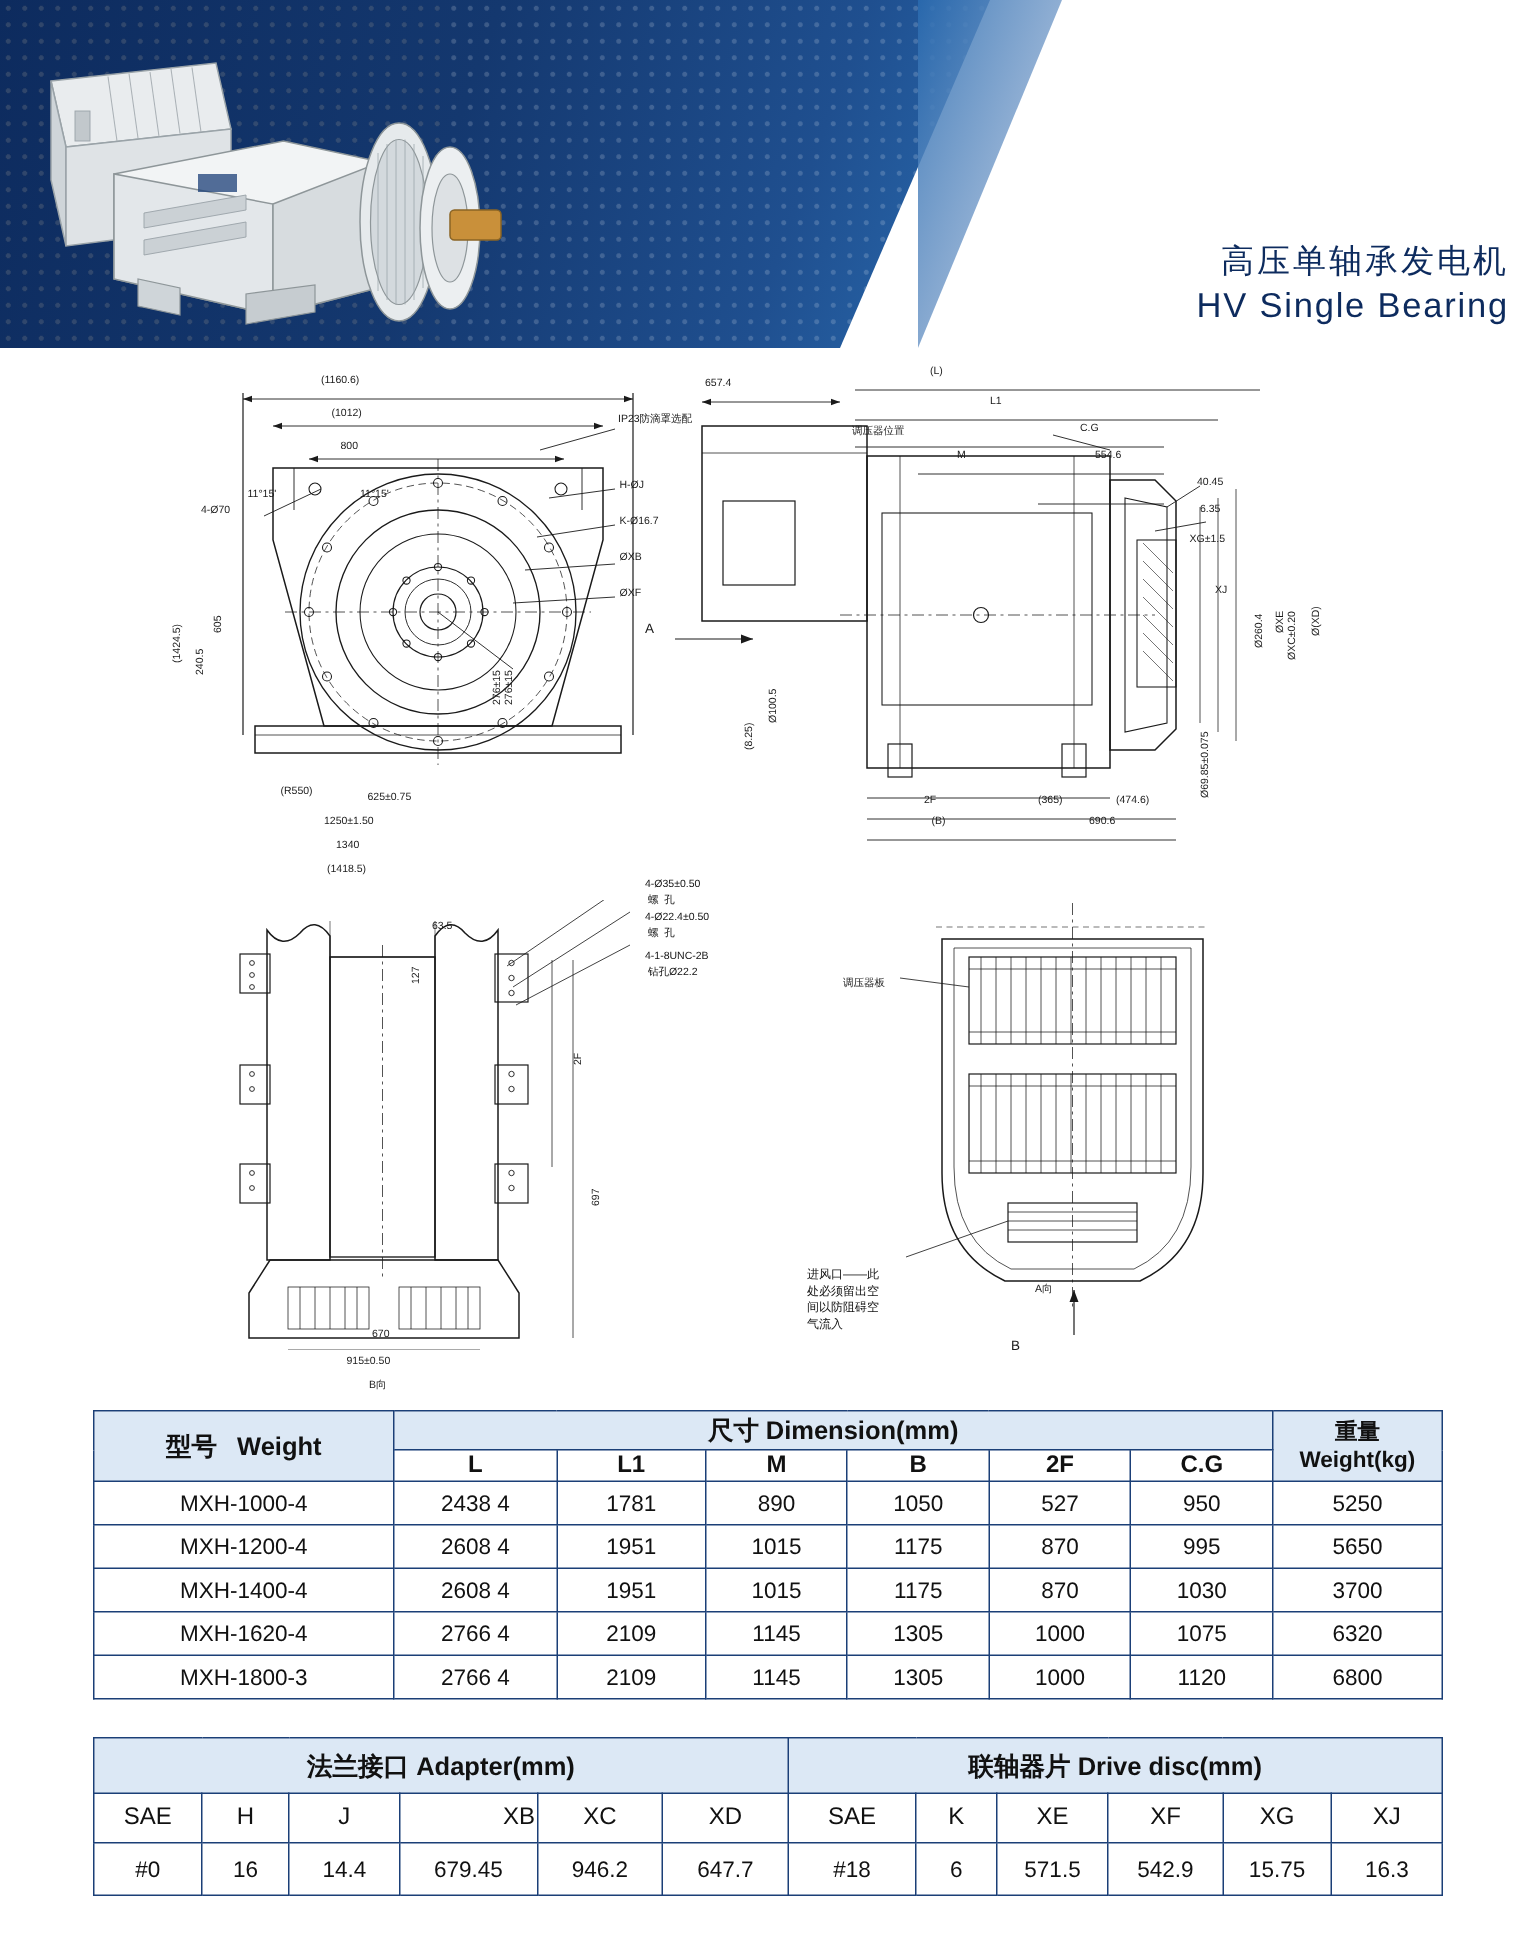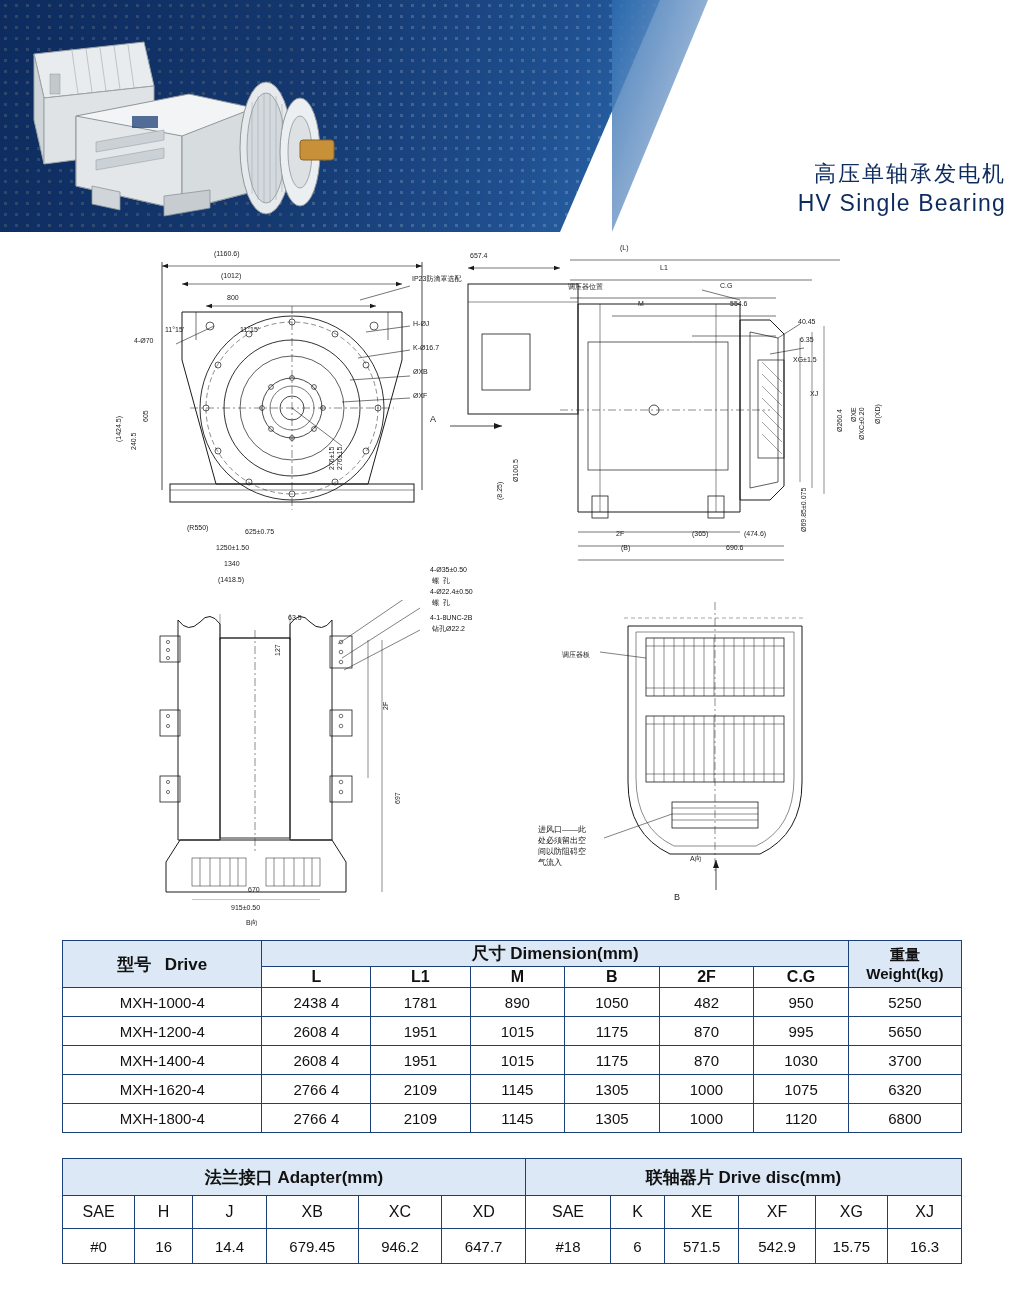--- a/index.html
+++ b/index.html
@@ -26,21 +26,21 @@
   .title-cn{font-size:22px;letter-spacing:2px;color:#0d2b5e;font-weight:500;line-height:28px;}
   .title-en{font-size:23px;letter-spacing:1.2px;color:#0d2b5e;font-weight:400;line-height:30px;}
 
   
   .machine{position:absolute;left:14px;top:24px;width:330px;height:200px;}
 
   
   .drawings{position:absolute;left:0;top:232px;width:1022px;height:700px;}
   .dim-txt{position:absolute;font-family:"Liberation Sans",sans-serif;font-size:7px;color:#1a1a1a;white-space:nowrap;}
   .dim-txt.v{transform:rotate(-90deg);transform-origin:left top;}
-  .cn-note{position:absolute;font-size:8px;color:#111;line-height:11px;white-space:pre;}
+  .cn-note{position:absolute;font-size:8px;color:#111;line-height:11px;white-space:pre;margin-top:20px;}
 
   
   table{border-collapse:collapse;position:absolute;}
   .tbl1{left:62px;top:940px;width:900px;}
   .tbl2{left:62px;top:1158px;width:900px;}
   .tbl1 th,.tbl1 td,.tbl2 th,.tbl2 td{border:1px solid #1b3f77;text-align:center;color:#111;}
   .tbl1 th{background:#dce8f5;font-weight:bold;}
   .tbl2 th{background:#dce8f5;font-weight:bold;}
   .tbl1 td{background:#ffffff;font-size:15px;height:26px;font-family:"Liberation Sans",sans-serif;margin-top:40px;}
   .tbl2 td{background:#ffffff;font-size:15px;height:32px;}
@@ -444,21 +444,21 @@
 <div class="dim-txt" style="left:690px;top:622px;">A向</div>
 <div class="dim-txt" style="left:674px;top:660px;font-size:9px;">B</div>
 
 </div>
 
 <table class="tbl1">
   <thead>
     <tr>
       <th rowspan="2" style="width:205px;">
         <span class="hdr-model">型号</span>
-        &nbsp;&nbsp;<span class="hdr-model">Drive</span>
+        &nbsp;&nbsp;<span class="hdr-model">Weight</span>
       </th>
       <th colspan="6">
         <span class="hdr-dim">尺寸</span>
         <span class="hdr-dim">Dimension(mm)</span>
       </th>
       <th rowspan="2" style="width:112px;" class="hdr-weight">
         <span>重量</span><br>
         <span>Weight(kg)</span>
       </th>
     </tr>
@@ -471,21 +471,21 @@
       <th class="hdr-sub" style="width:95px;">C.G</th>
     </tr>
   </thead>
   <tbody>
     <tr>
       <td>MXH-1000-4</td>
       <td>2438 4</td>
       <td>1781</td>
       <td>890</td>
       <td>1050</td>
-      <td>482</td>
+      <td>527</td>
       <td>950</td>
       <td>5250</td>
     </tr>
     <tr>
       <td>MXH-1200-4</td>
       <td>2608 4</td>
       <td>1951</td>
       <td>1015</td>
       <td>1175</td>
       <td>870</td>
@@ -506,21 +506,21 @@
       <td>MXH-1620-4</td>
       <td>2766 4</td>
       <td>2109</td>
       <td>1145</td>
       <td>1305</td>
       <td>1000</td>
       <td>1075</td>
       <td>6320</td>
     </tr>
     <tr>
-      <td>MXH-1800-4</td>
+      <td>MXH-1800-3</td>
       <td>2766 4</td>
       <td>2109</td>
       <td>1145</td>
       <td>1305</td>
       <td>1000</td>
       <td>1120</td>
       <td>6800</td>
     </tr>
   </tbody>
 </table>
@@ -528,21 +528,21 @@
 <table class="tbl2">
   <thead>
     <tr>
       <th colspan="6" class="grp" style="height:34px;">法兰接口 Adapter(mm)</th>
       <th colspan="6" class="grp">联轴器片 Drive disc(mm)</th>
     </tr>
     <tr>
       <th class="col" style="width:72px;height:30px;">SAE</th>
       <th class="col" style="width:58px;">H</th>
       <th class="col" style="width:74px;">J</th>
-      <th class="col" style="width:92px;">XB</th>
+      <th class="col" style="width:92px;text-align:right;">XB</th>
       <th class="col" style="width:84px;">XC</th>
       <th class="col" style="width:84px;">XD</th>
       <th class="col" style="width:86px;">SAE</th>
       <th class="col" style="width:54px;">K</th>
       <th class="col" style="width:74px;">XE</th>
       <th class="col" style="width:76px;">XF</th>
       <th class="col" style="width:72px;">XG</th>
       <th class="col" style="width:74px;">XJ</th>
     </tr>
   </thead>

